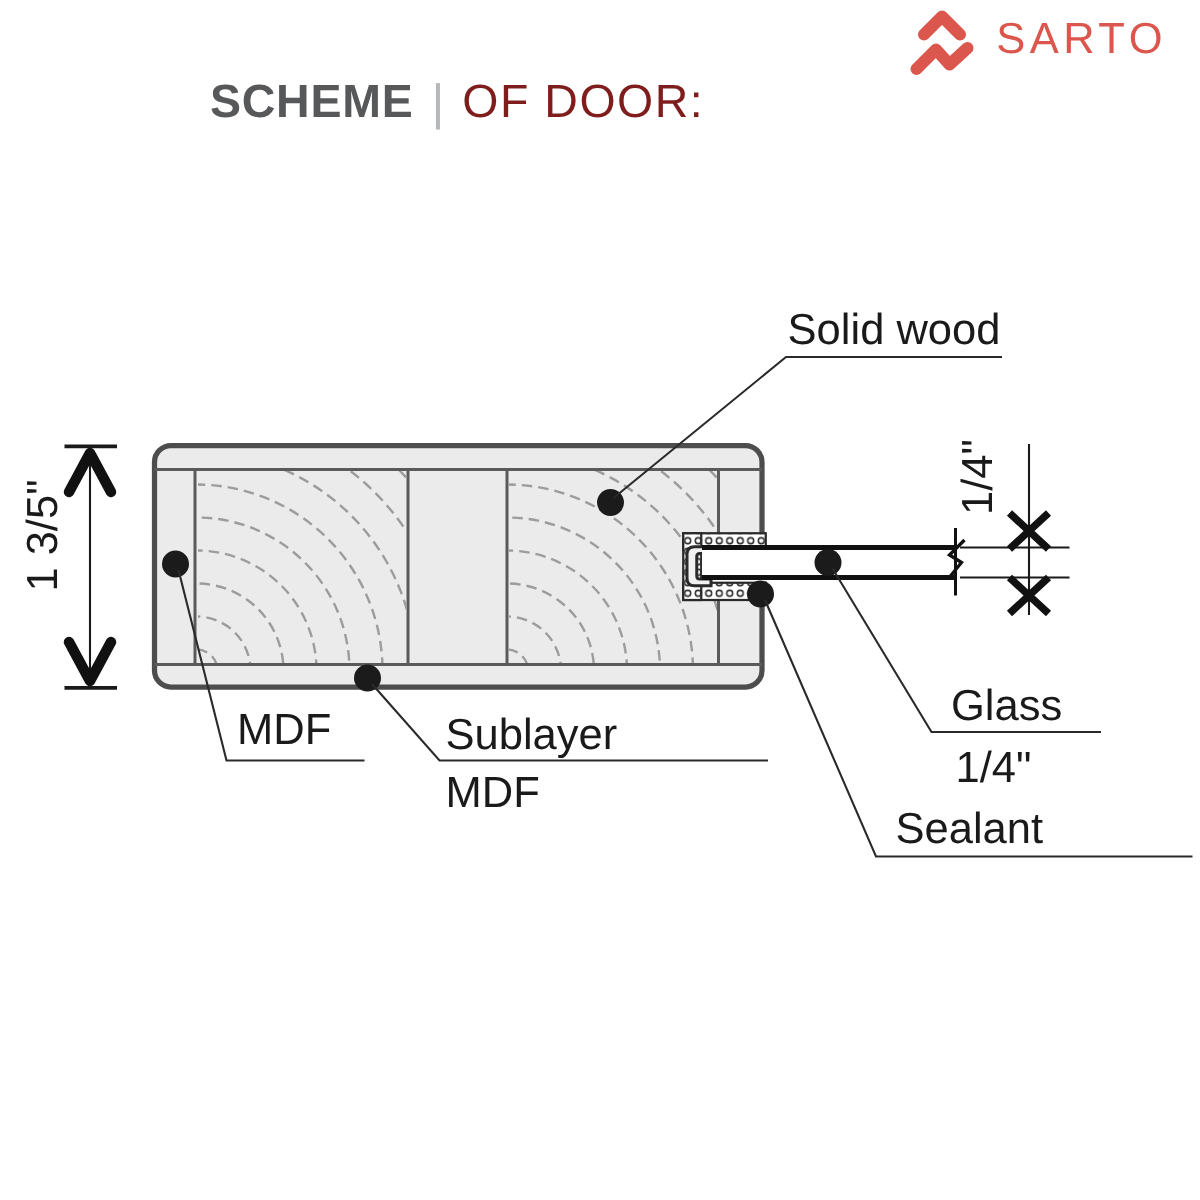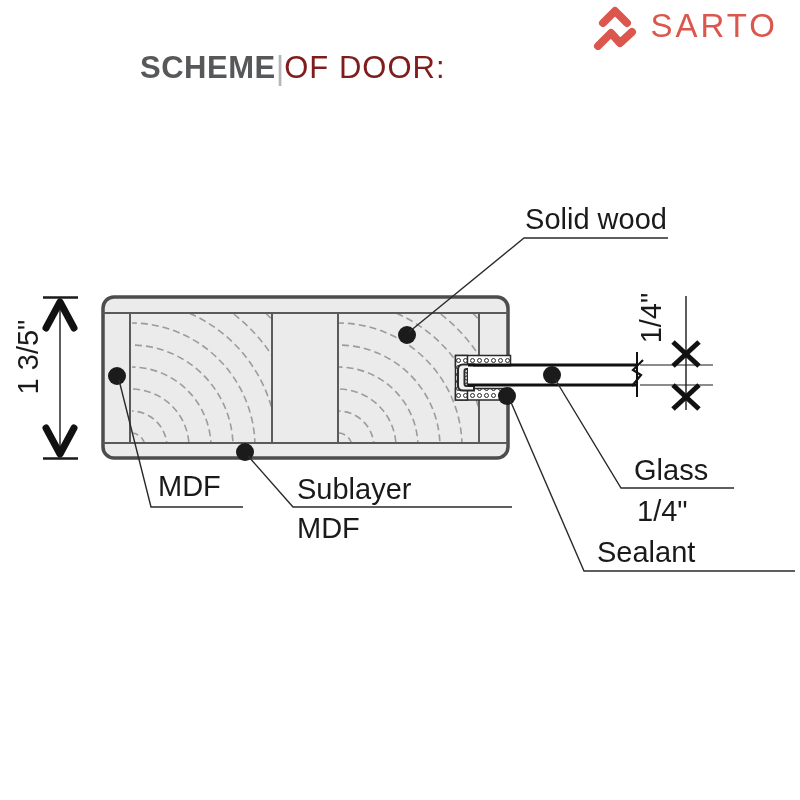--- a/index.html
+++ b/index.html
@@ -6,32 +6,32 @@
   body{
     width:800px;height:800px;
     background:#ffffff;
     font-family:"Liberation Sans", sans-serif;
     position:relative;
     overflow:hidden;
   }
   .header-title{
     position:absolute;left:140px;top:48px;
     font-size:31px;
-    display:flex;align-items:baseline;gap:0;
+    display:flex;align-items:baseline;gap:12px;
     white-space:nowrap;
   }
   .title-primary{font-weight:700;color:#57585a;letter-spacing:0.5px;}
   .title-divider{font-weight:300;color:#b5b7b9;font-size:33px;position:relative;top:1px;}
   .title-secondary{font-weight:300;color:#7f1d1d;letter-spacing:1px;}
   .logo{
     position:absolute;right:22px;top:2px;
     display:flex;align-items:center;gap:12px;
   }
   .logo-text{
-    font-size:33px;font-weight:400;color:#db574d;letter-spacing:3px;
+    font-size:29px;font-weight:400;color:#db574d;letter-spacing:3px;
   }
   .diagram-svg{position:absolute;left:0;top:0;}
   text.dia{
     font-family:"Liberation Sans", sans-serif;
     font-size:29px;
     fill:#1a1a1a;
   }
 </style>
 </head>
 <body>

